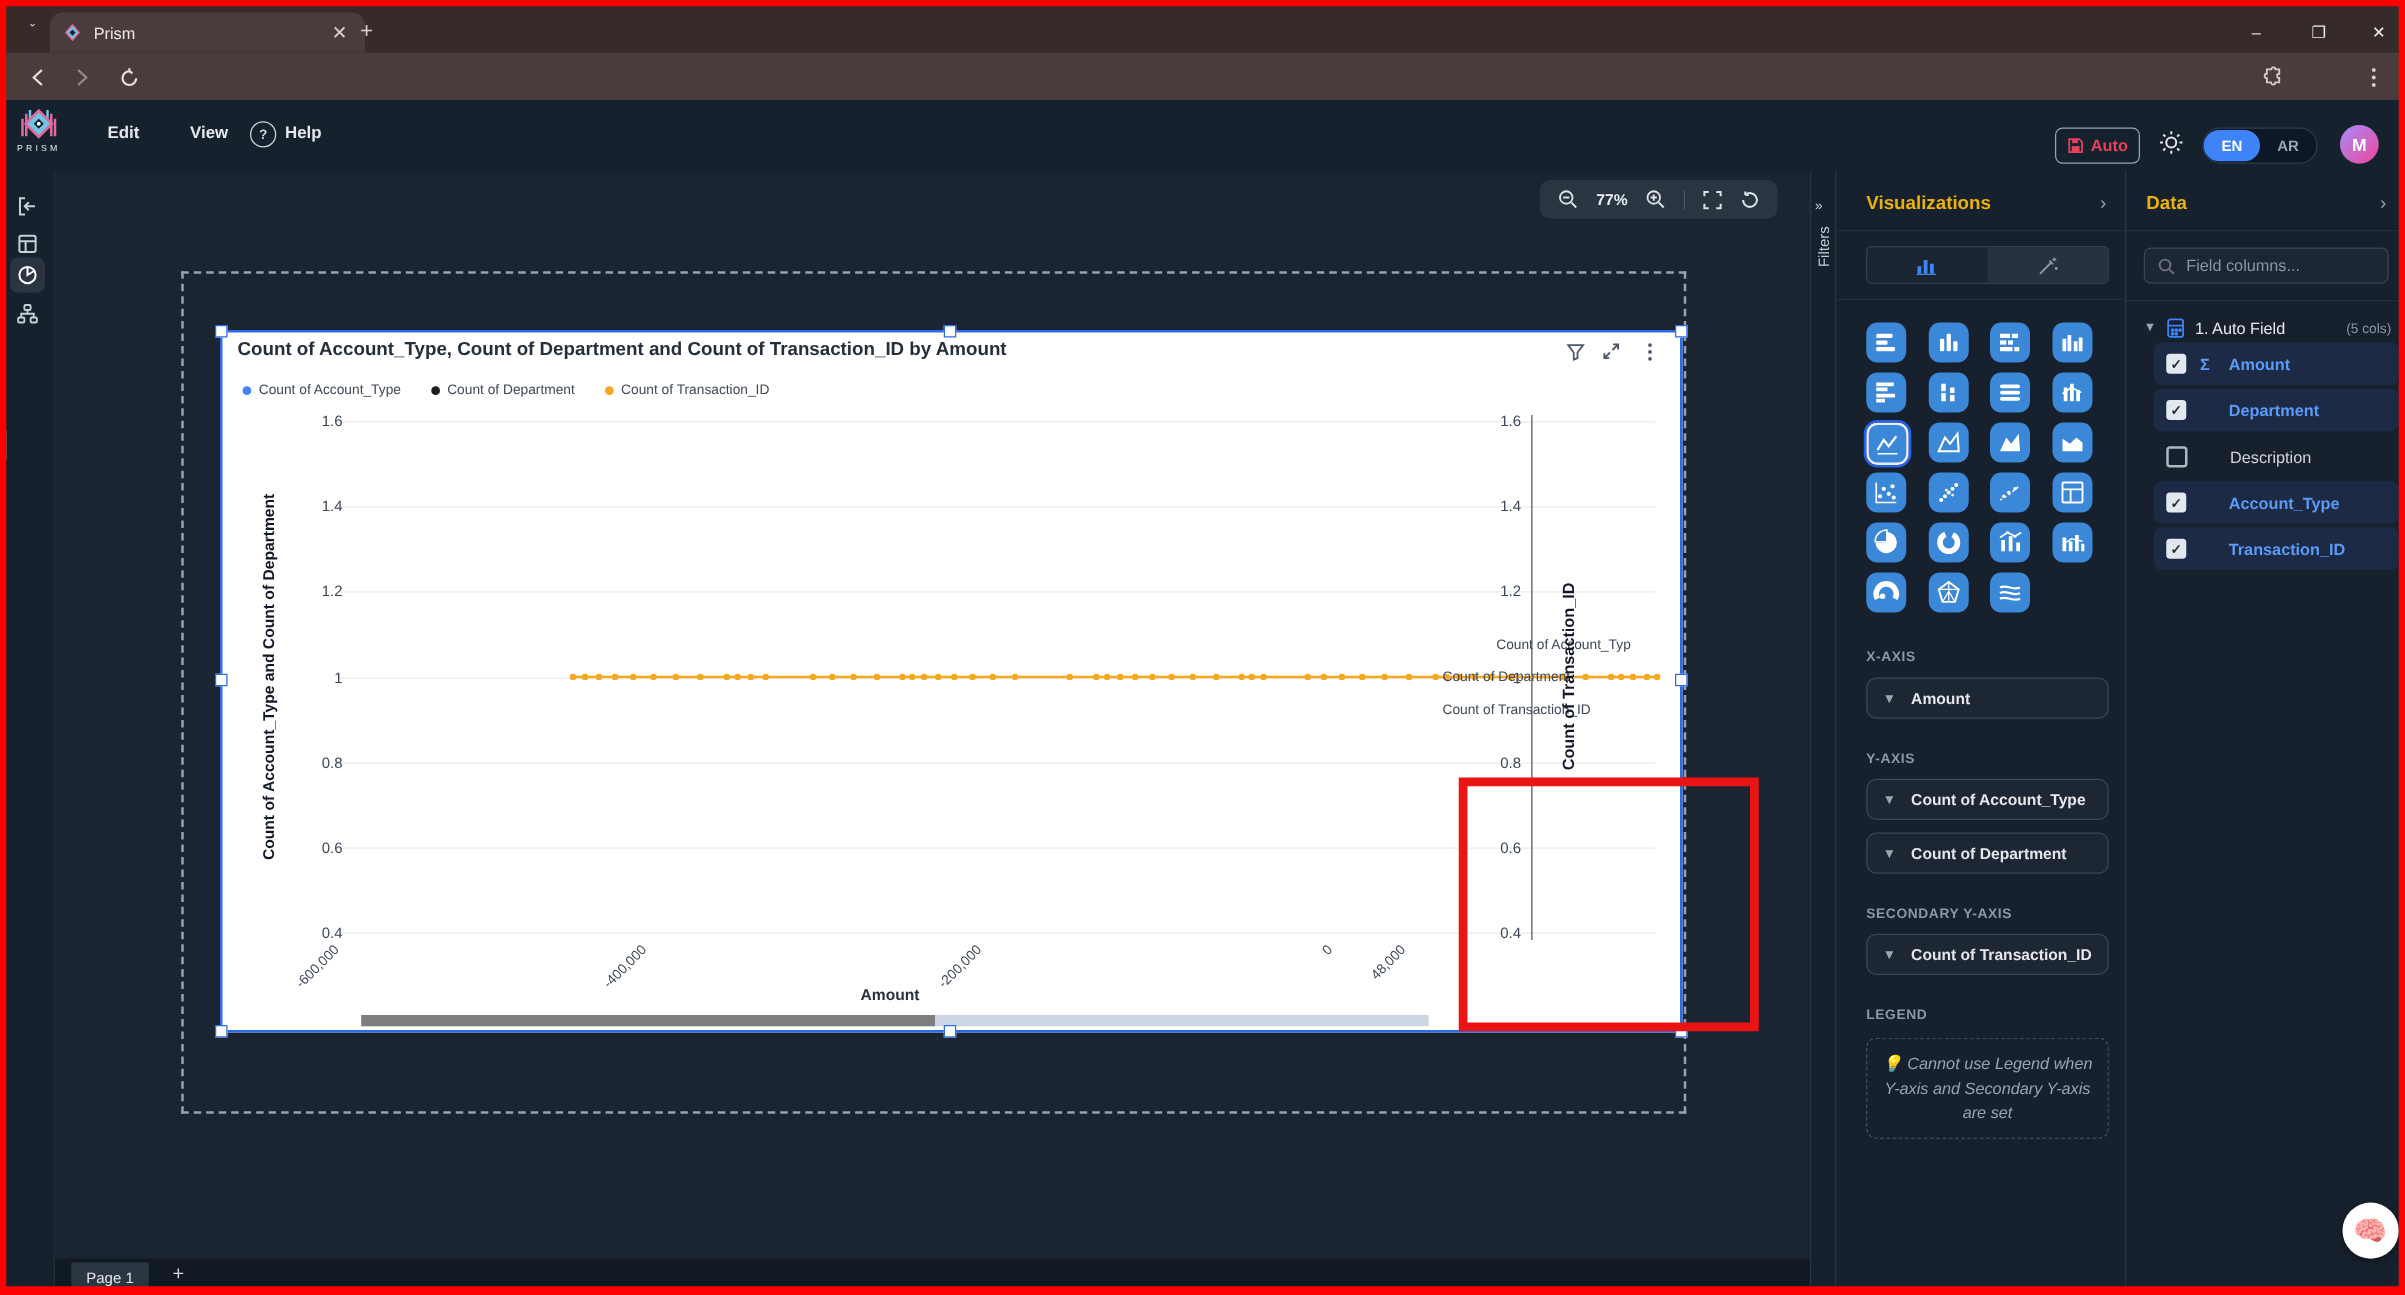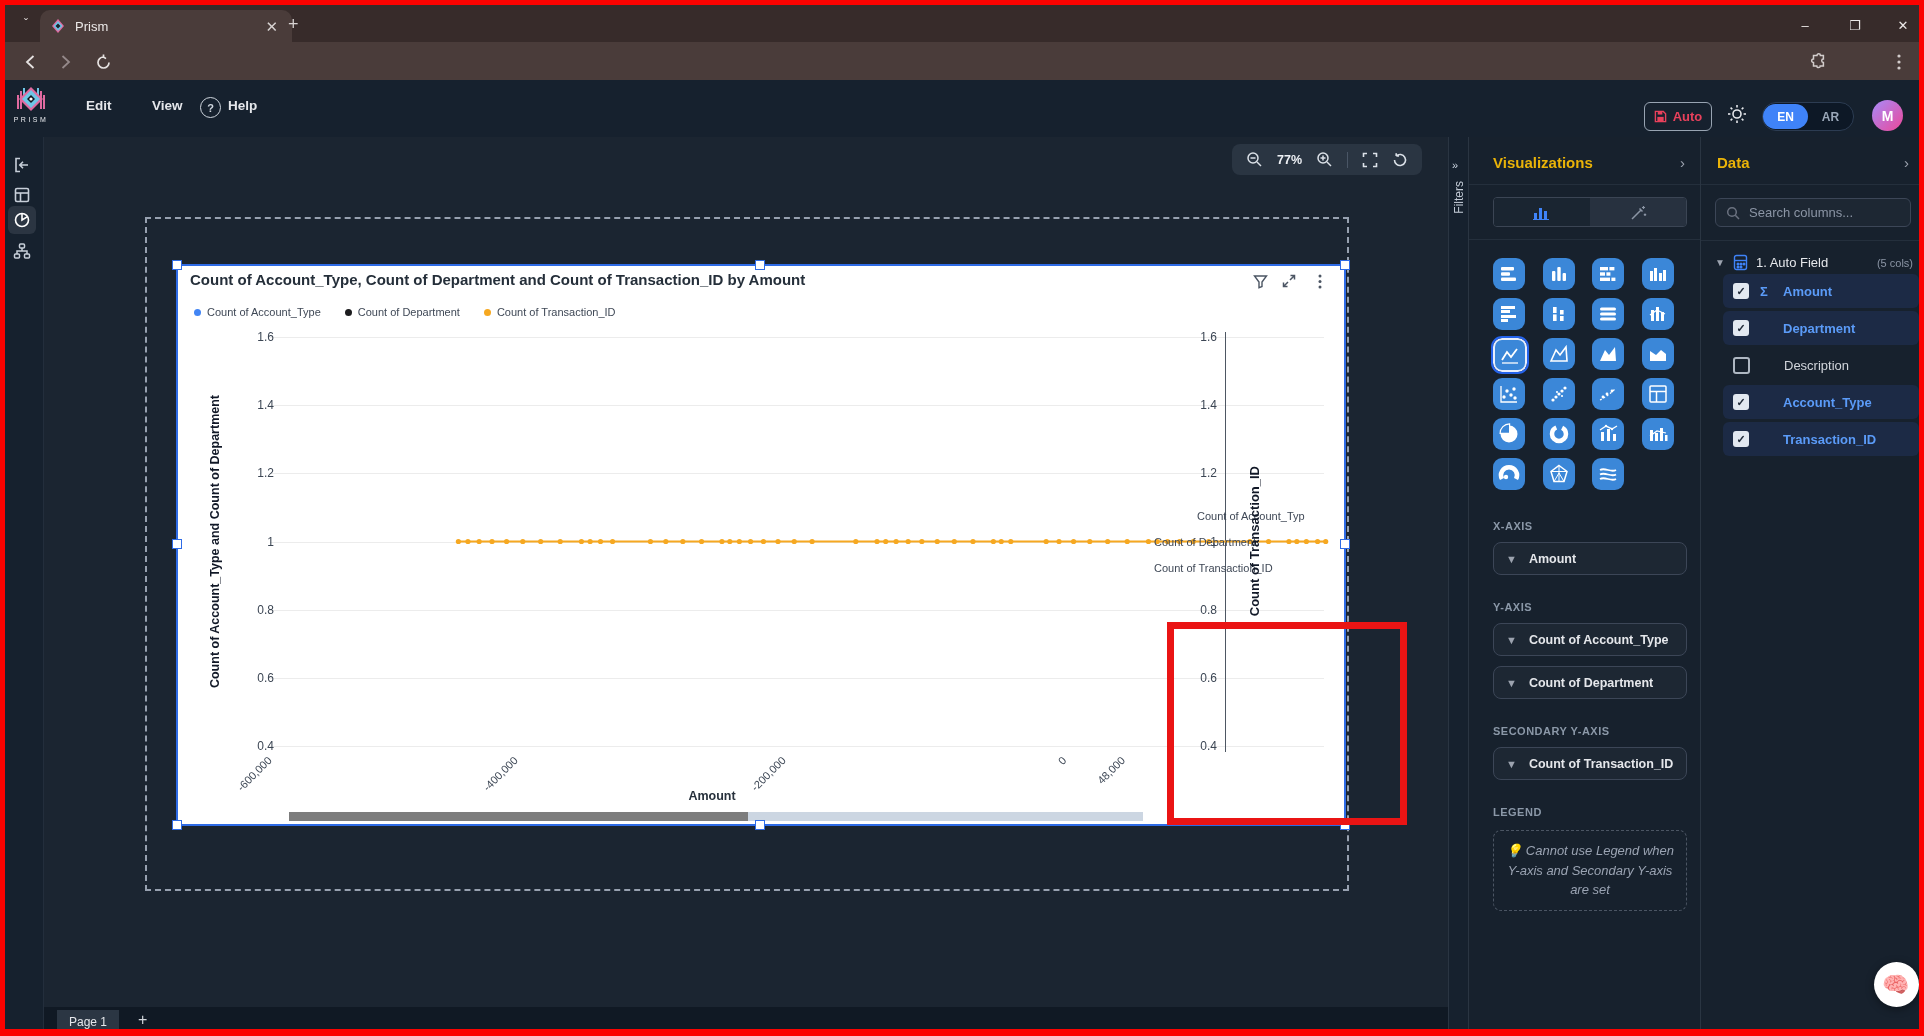--- a/index.html
+++ b/index.html
@@ -831,21 +831,21 @@
       <span class="chev-r">›</span>
     </div>
     <div class="divider"></div>
     <div id="search-box">
       <svg width="14" height="14" viewBox="0 0 14 14">
         <g stroke="#6b7280" stroke-width="1.5" fill="none">
             <circle cx="6" cy="6" r="4.3"></circle>
             <line x1="9.3" y1="9.3" x2="13" y2="13"></line>
           </g>
       </svg>
-      <span>Search columns...</span>
+      <span>Field columns...</span>
     </div>
     <div class="divider" style="margin-top:13px;"></div>
     <div id="tree-row">
       <span style="color:#9ca3af;font-size:10px;">▼</span>
       <svg width="15" height="17" viewBox="0 0 15 17">
         <g stroke="#3f83f8" stroke-width="1.4" fill="none">
           <rect x="1.5" y="1.5" width="12" height="14" rx="2"></rect>
             <line x1="1.5" y1="6.5" x2="13.5" y2="6.5"></line>
           <circle cx="5" cy="10" r="0.8" fill="#3f83f8"></circle>
             <circle cx="8" cy="10" r="0.8" fill="#3f83f8"></circle>

